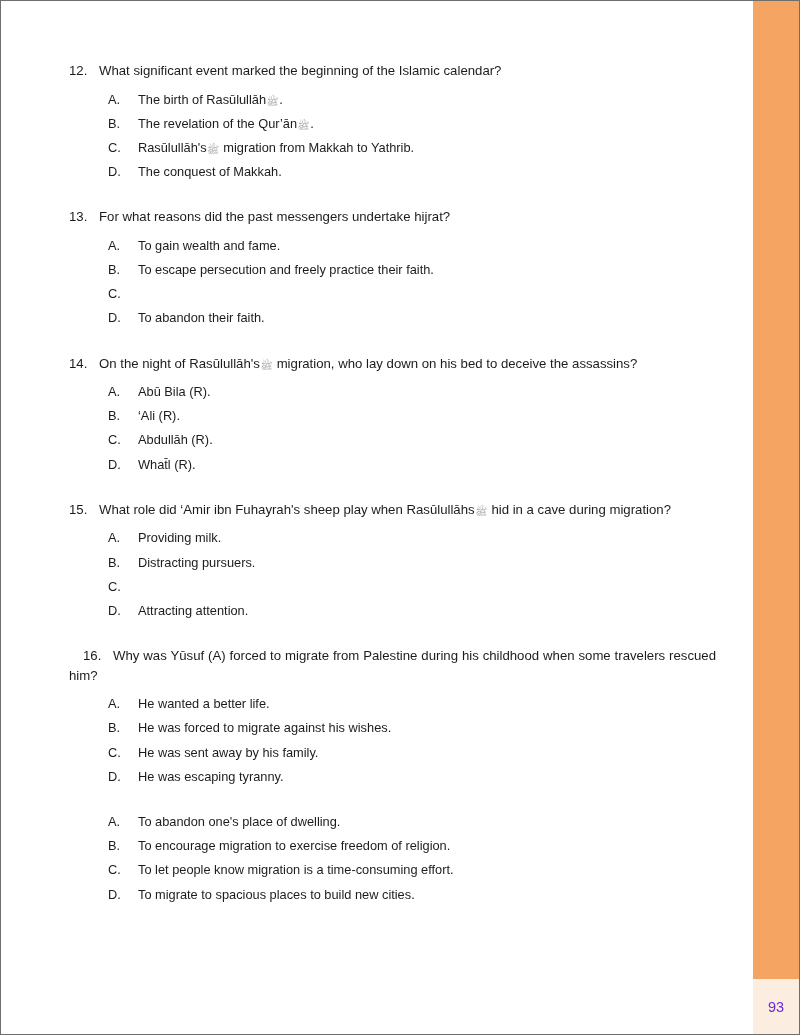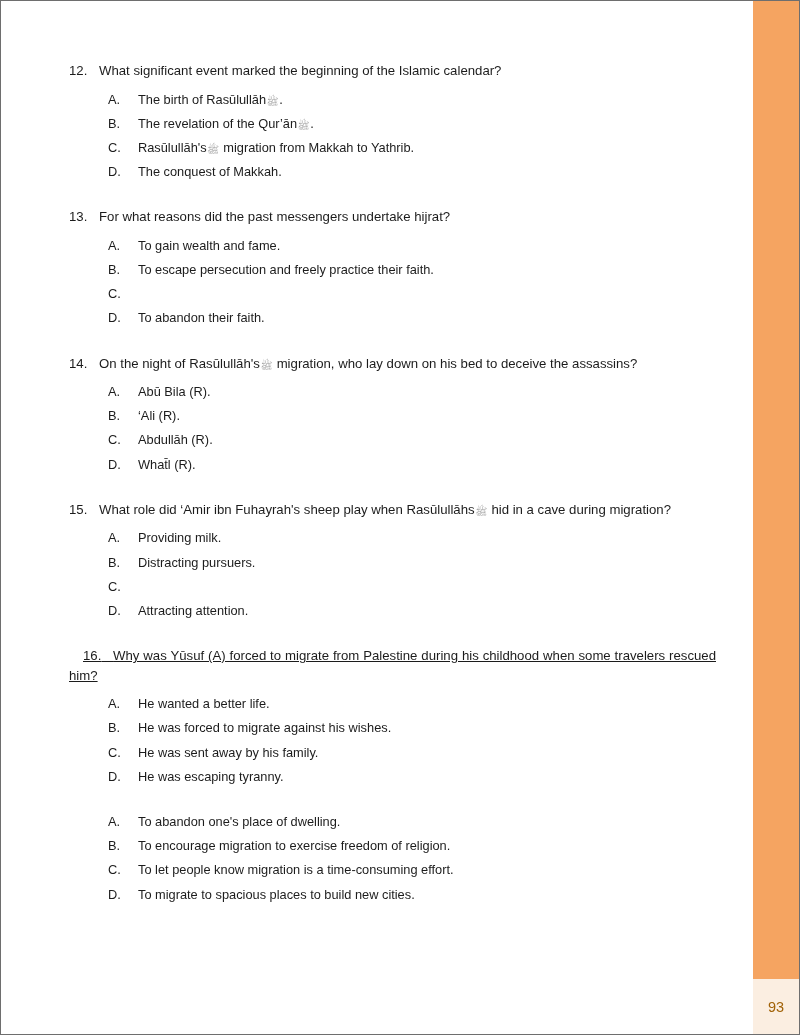--- a/index.html
+++ b/index.html
@@ -53,21 +53,21 @@
     bottom: 0;
     width: 46px;
     height: 55px;
     background: #fbeee1;
     display: flex;
     align-items: center;
     justify-content: center;
   }
   .page-number {
     font-size: 14.5px;
-    color: #a16207;
+    color: #6d28d9;
   }
   
   .content {
     position: absolute;
     left: 68px;
     top: 60px;
     width: 647px;
   }
   .question-block {
     margin-bottom: 21px;
@@ -78,21 +78,20 @@
     font-size: 13.2px;
     color: #1c1c1c;
     line-height: 1.48;
   }
   .question-block.justified .question-line {
     display: block;
     text-align: justify;
     text-justify: inter-word;
     text-indent: 0;
     padding-left: 0;
-    text-decoration: underline;
   }
   .question-block.justified .q-num {
     width: auto;
     display: inline;
     margin-right: 0;
   }
   .q-num {
     display: inline-block;
     width: 30px;
     flex: 0 0 30px;

